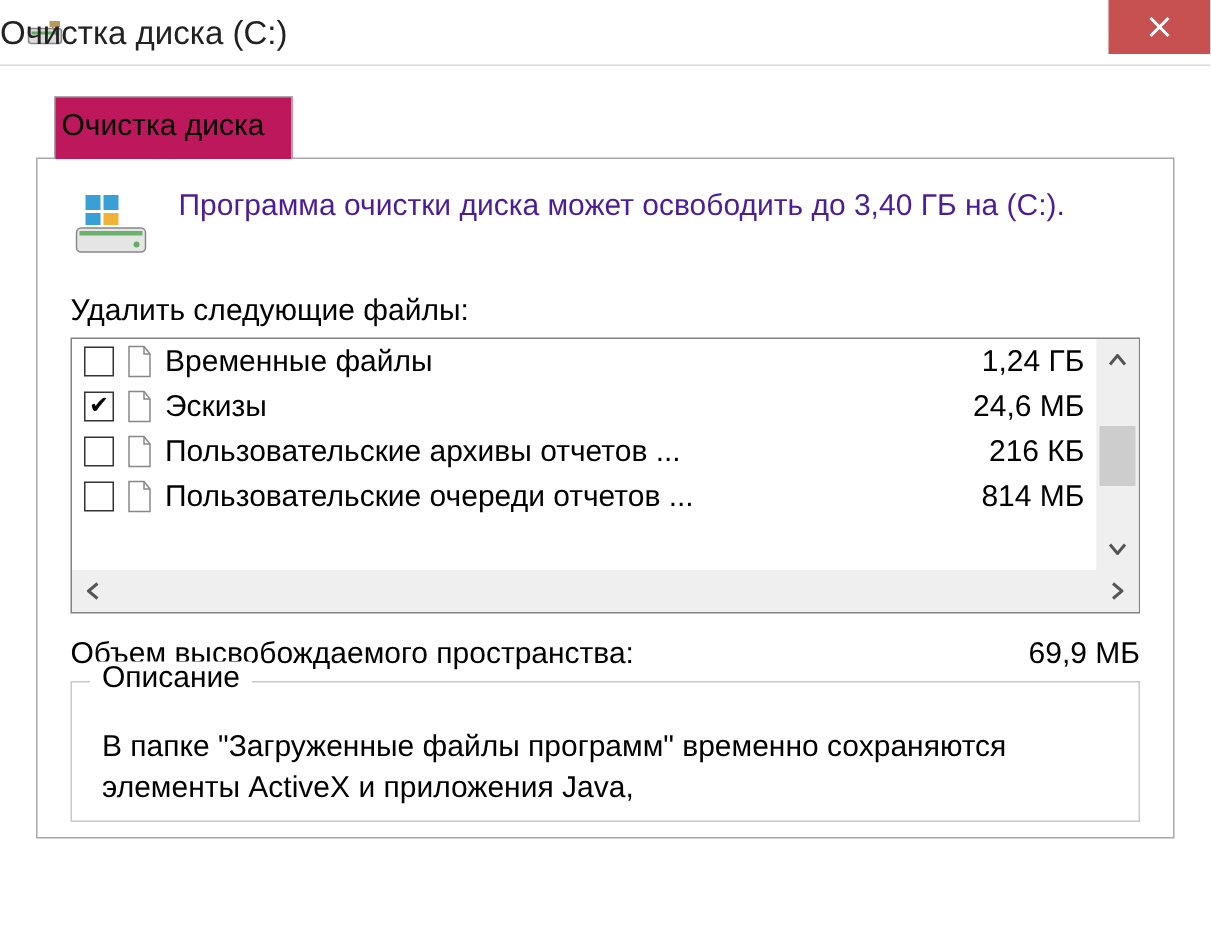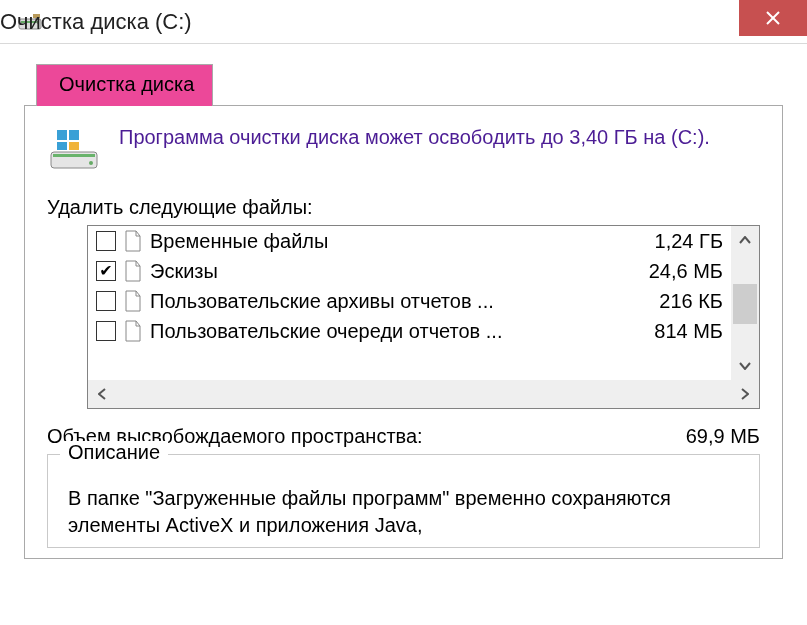--- a/index.html
+++ b/index.html
@@ -37,43 +37,42 @@
   background: #c75050;
   display: flex; align-items: center; justify-content: center;
   cursor: pointer;
 }
 .titlebar .close-btn svg { stroke: #fff; stroke-width: 2; }
 .body-area { padding: 20px 24px 0 24px; }
 .tabstrip { display: flex; position: relative; padding-left: 12px; }
 .tab {
   border: 1px solid #a9a9a9;
   border-bottom: none;
-  padding: 8px 18px 10px 22px;
+  padding: 8px 18px 10px 4px;
   font-size: 20px;
-  background: #ec4899;
+  background: #be185d;
   position: relative;
   z-index: 2;
   cursor: pointer;
 }
 .tab-panel {
   border: 1px solid #a9a9a9;
   margin-top: -1px;
   padding: 18px 22px 10px 22px;
   background: #fff;
 }
 .intro-row { display: flex; gap: 16px; margin-bottom: 22px; }
 .drive-icon { width: 56px; height: 50px; flex-shrink: 0; }
 .intro-text { font-size: 20px; line-height: 1.35; color: #4c1d95; }
 .list-label { font-size: 20px; margin-bottom: 6px; }
 .list-box {
   border: 1px solid #828282;
   background: #fff;
   height: 184px;
   position: relative;
-  margin-left: 40px;
 }
 .list-scroll {
   position: absolute;
   right: 0; top: 0; bottom: 28px;
   width: 28px;
   background: #efefef;
   display: flex; flex-direction: column;
 }
 .scroll-btn {
   height: 28px;

